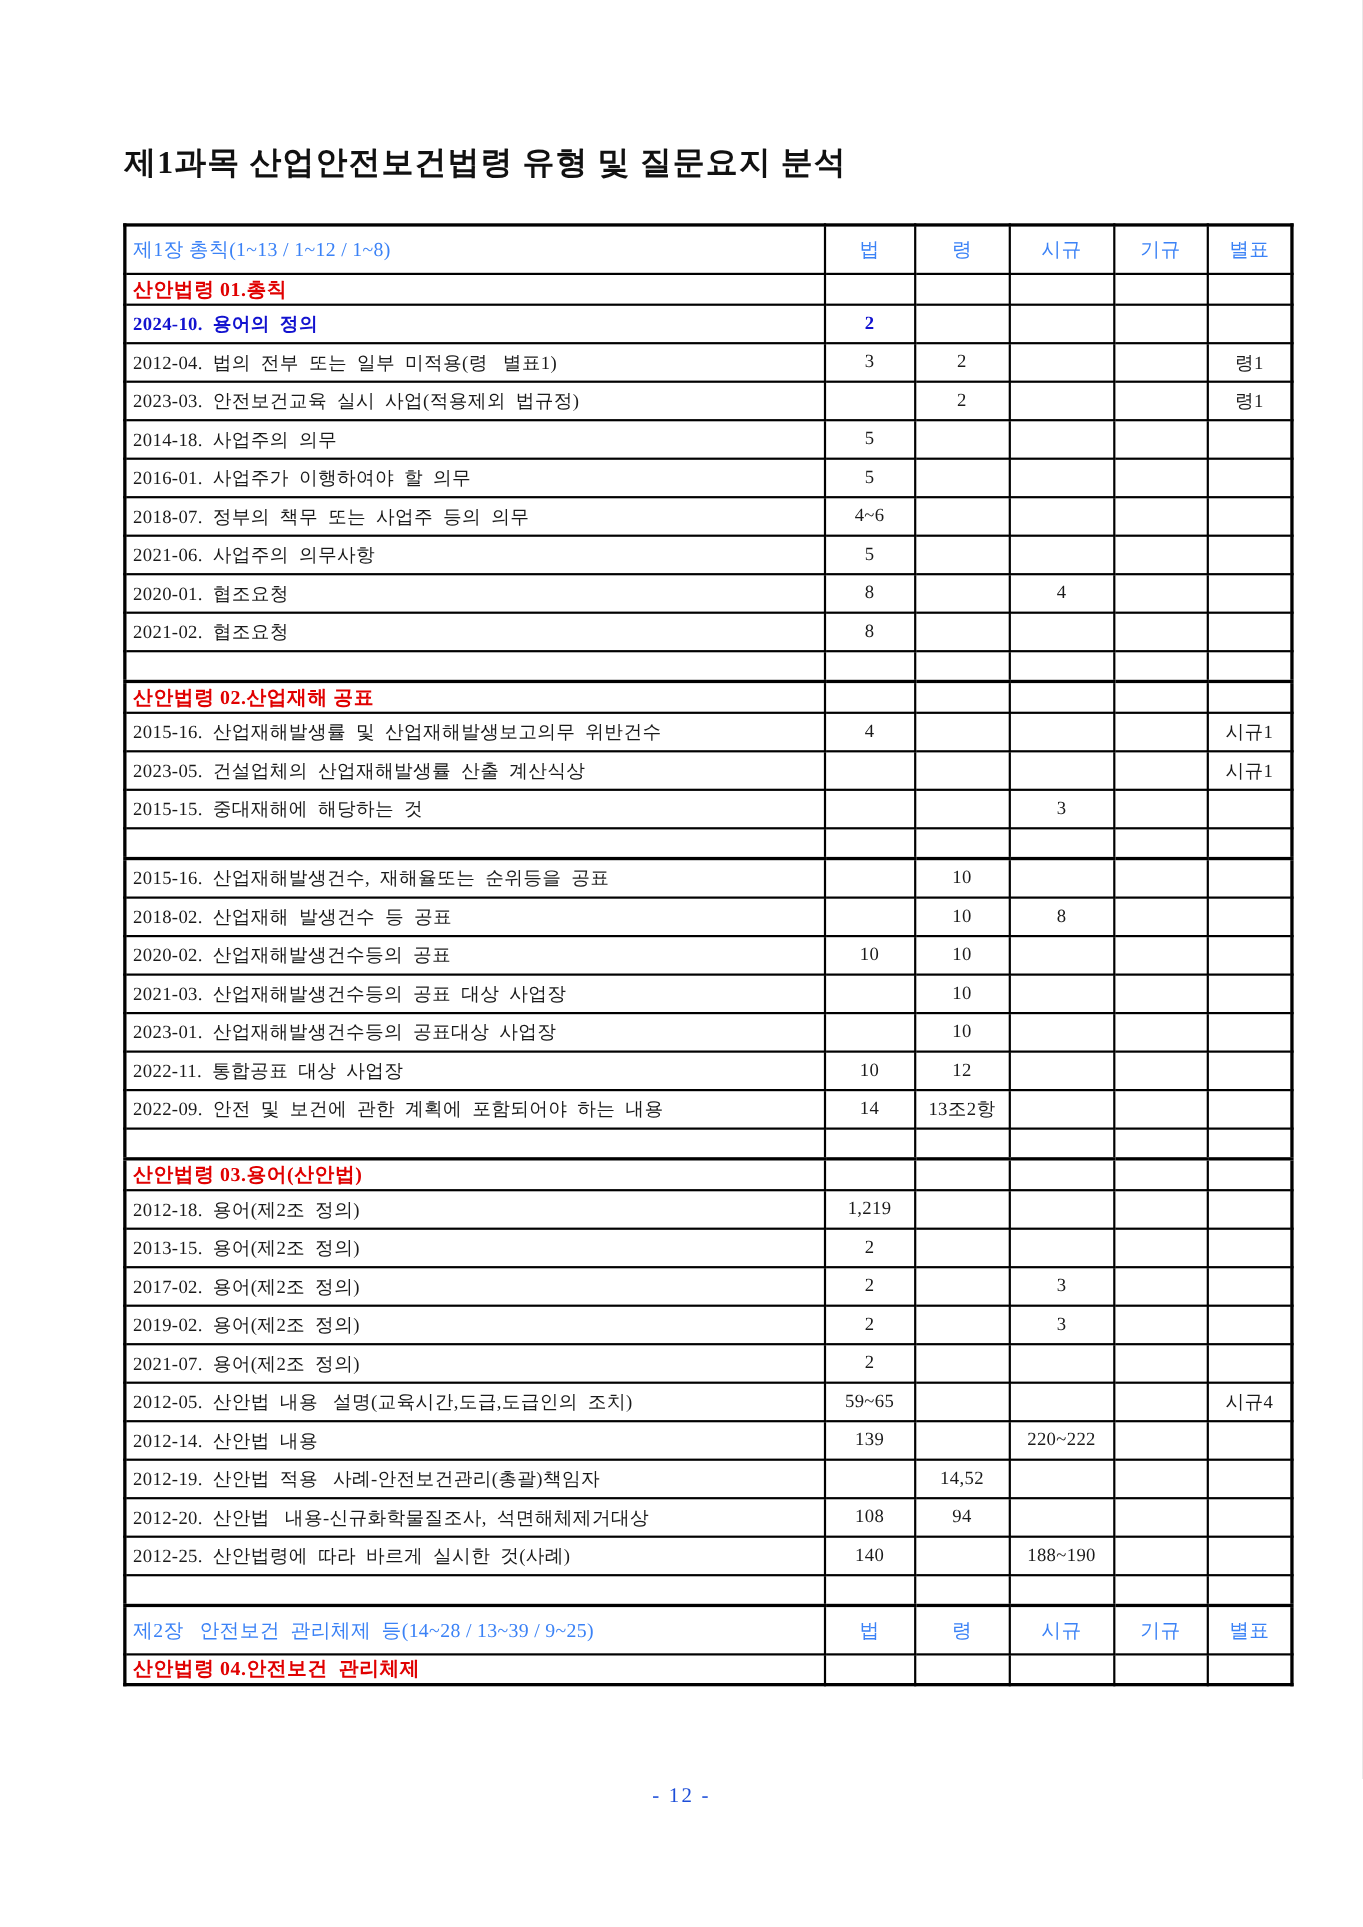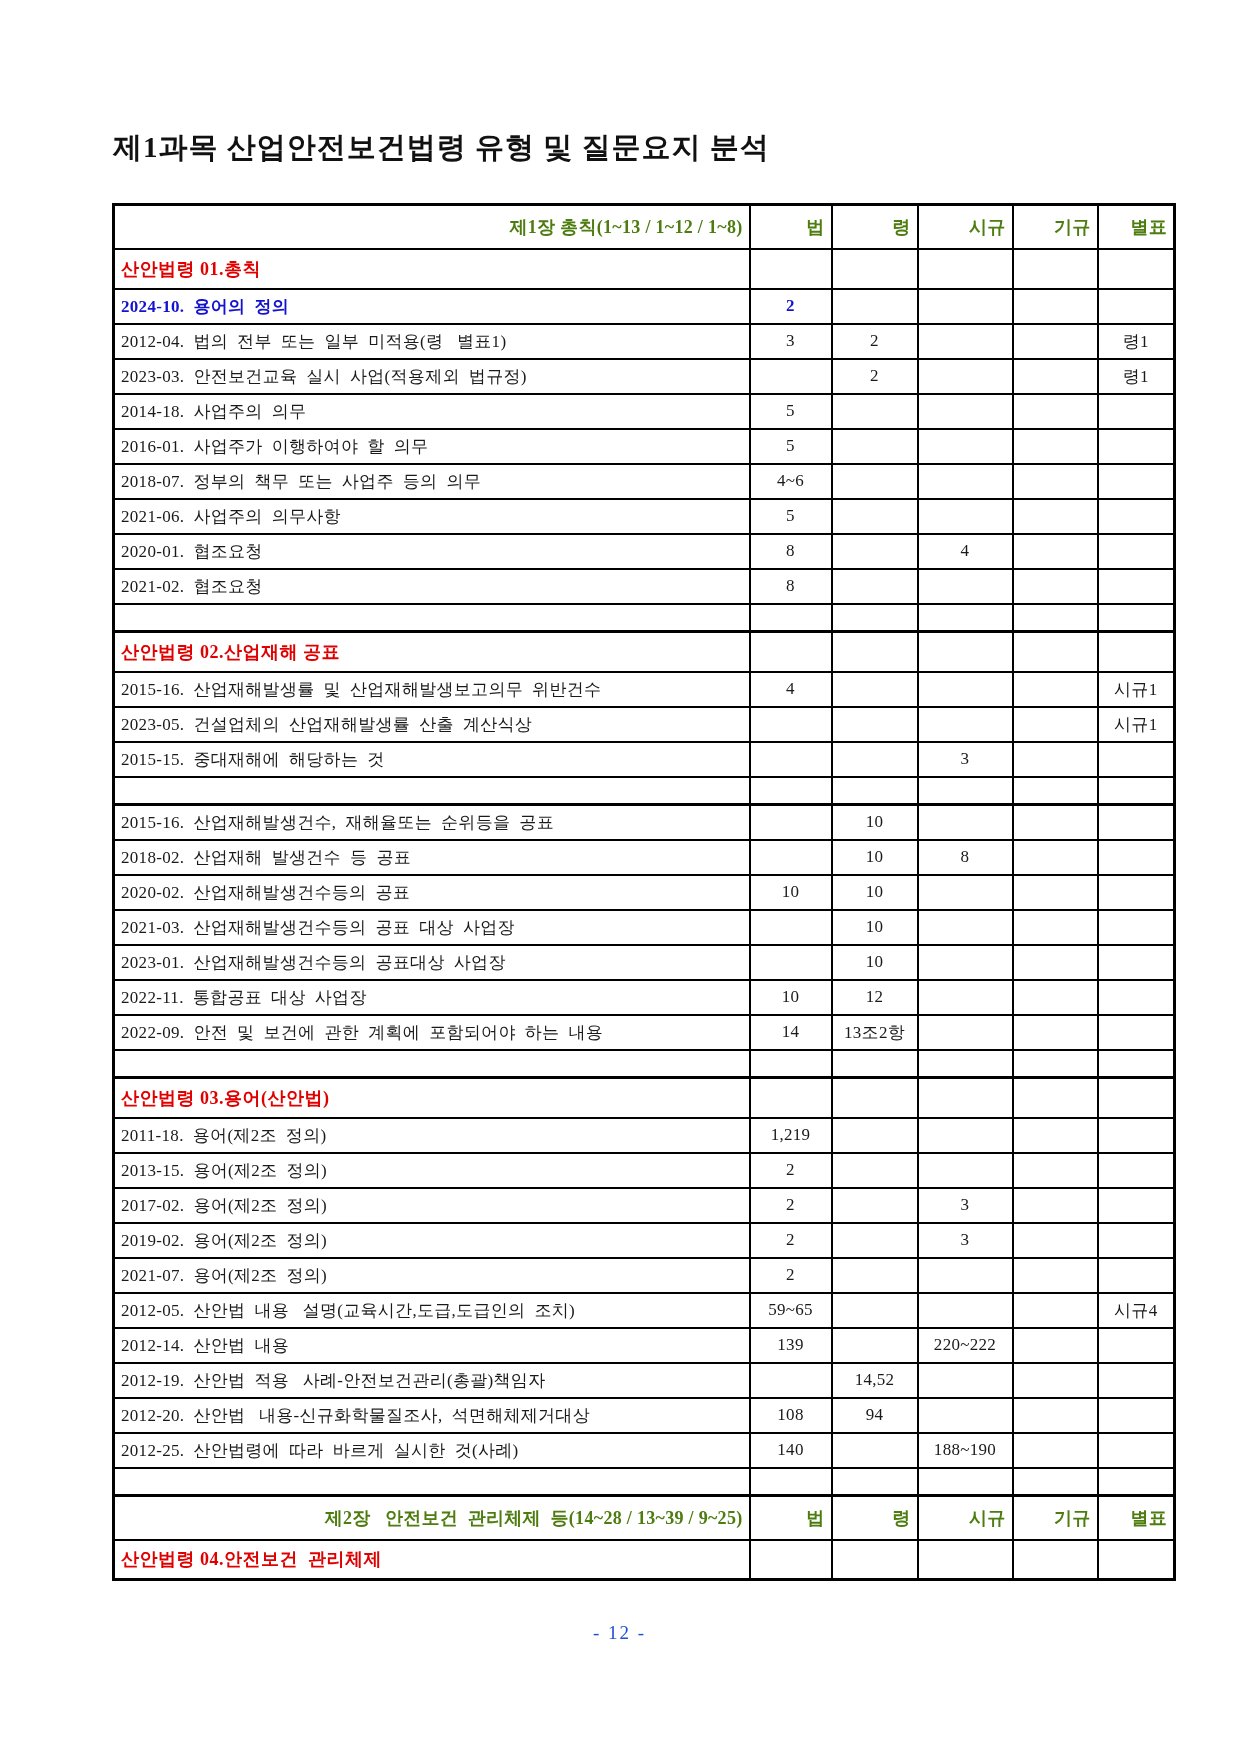--- a/index.html
+++ b/index.html
@@ -36,23 +36,23 @@
     padding:0 6px;
     font-size:17px;
     vertical-align:middle;
     overflow:hidden;
     letter-spacing:0.3px;
   }
   td.label-cell{text-align:left;padding-left:10px;white-space:pre;}
   td.num-cell{text-align:center;padding:0 2px;font-size:16px;}
   tr.entry{height:35px;margin-left:44px;}
   tr.spacer{height:28px;}
-  tr.section{height:40px;}
+  tr.section{height:28px;}
   tr.chapter{height:44px;}
-  tr.chapter td{font-weight:bold;font-size:18px;color:#4d7c0f;text-align:right;}
+  tr.chapter td{font-weight:normal;font-size:18px;color:#3b82f6;}
   tr.section td.label-cell{color:var(--red);font-weight:bold;font-size:18px;letter-spacing:0.5px;}
   tr.blue td{color:var(--blue);font-weight:bold;}
   tr.section-break td{border-top:3px solid var(--line);}
   .page-footer{
     position:absolute;left:0;top:1622px;width:100%;
     text-align:center;font-size:19px;color:#1d4ed8;letter-spacing:2px;
   }
 </style>
 </head>
 <body>
@@ -273,21 +273,21 @@
         </tr>
         <tr class="section section-break">
           <td class="label-cell">산안법령 03.용어(산안법)</td>
           <td class="num-cell"></td>
           <td class="num-cell"></td>
           <td class="num-cell"></td>
           <td class="num-cell"></td>
           <td class="num-cell"></td>
         </tr>
         <tr class="entry">
-          <td class="label-cell">2011-18.  용어(제2조  정의)</td>
+          <td class="label-cell">2012-18.  용어(제2조  정의)</td>
           <td class="num-cell">1,219</td>
           <td class="num-cell"></td>
           <td class="num-cell"></td>
           <td class="num-cell"></td>
           <td class="num-cell"></td>
         </tr>
         <tr class="entry">
           <td class="label-cell">2013-15.  용어(제2조  정의)</td>
           <td class="num-cell">2</td>
           <td class="num-cell"></td>

